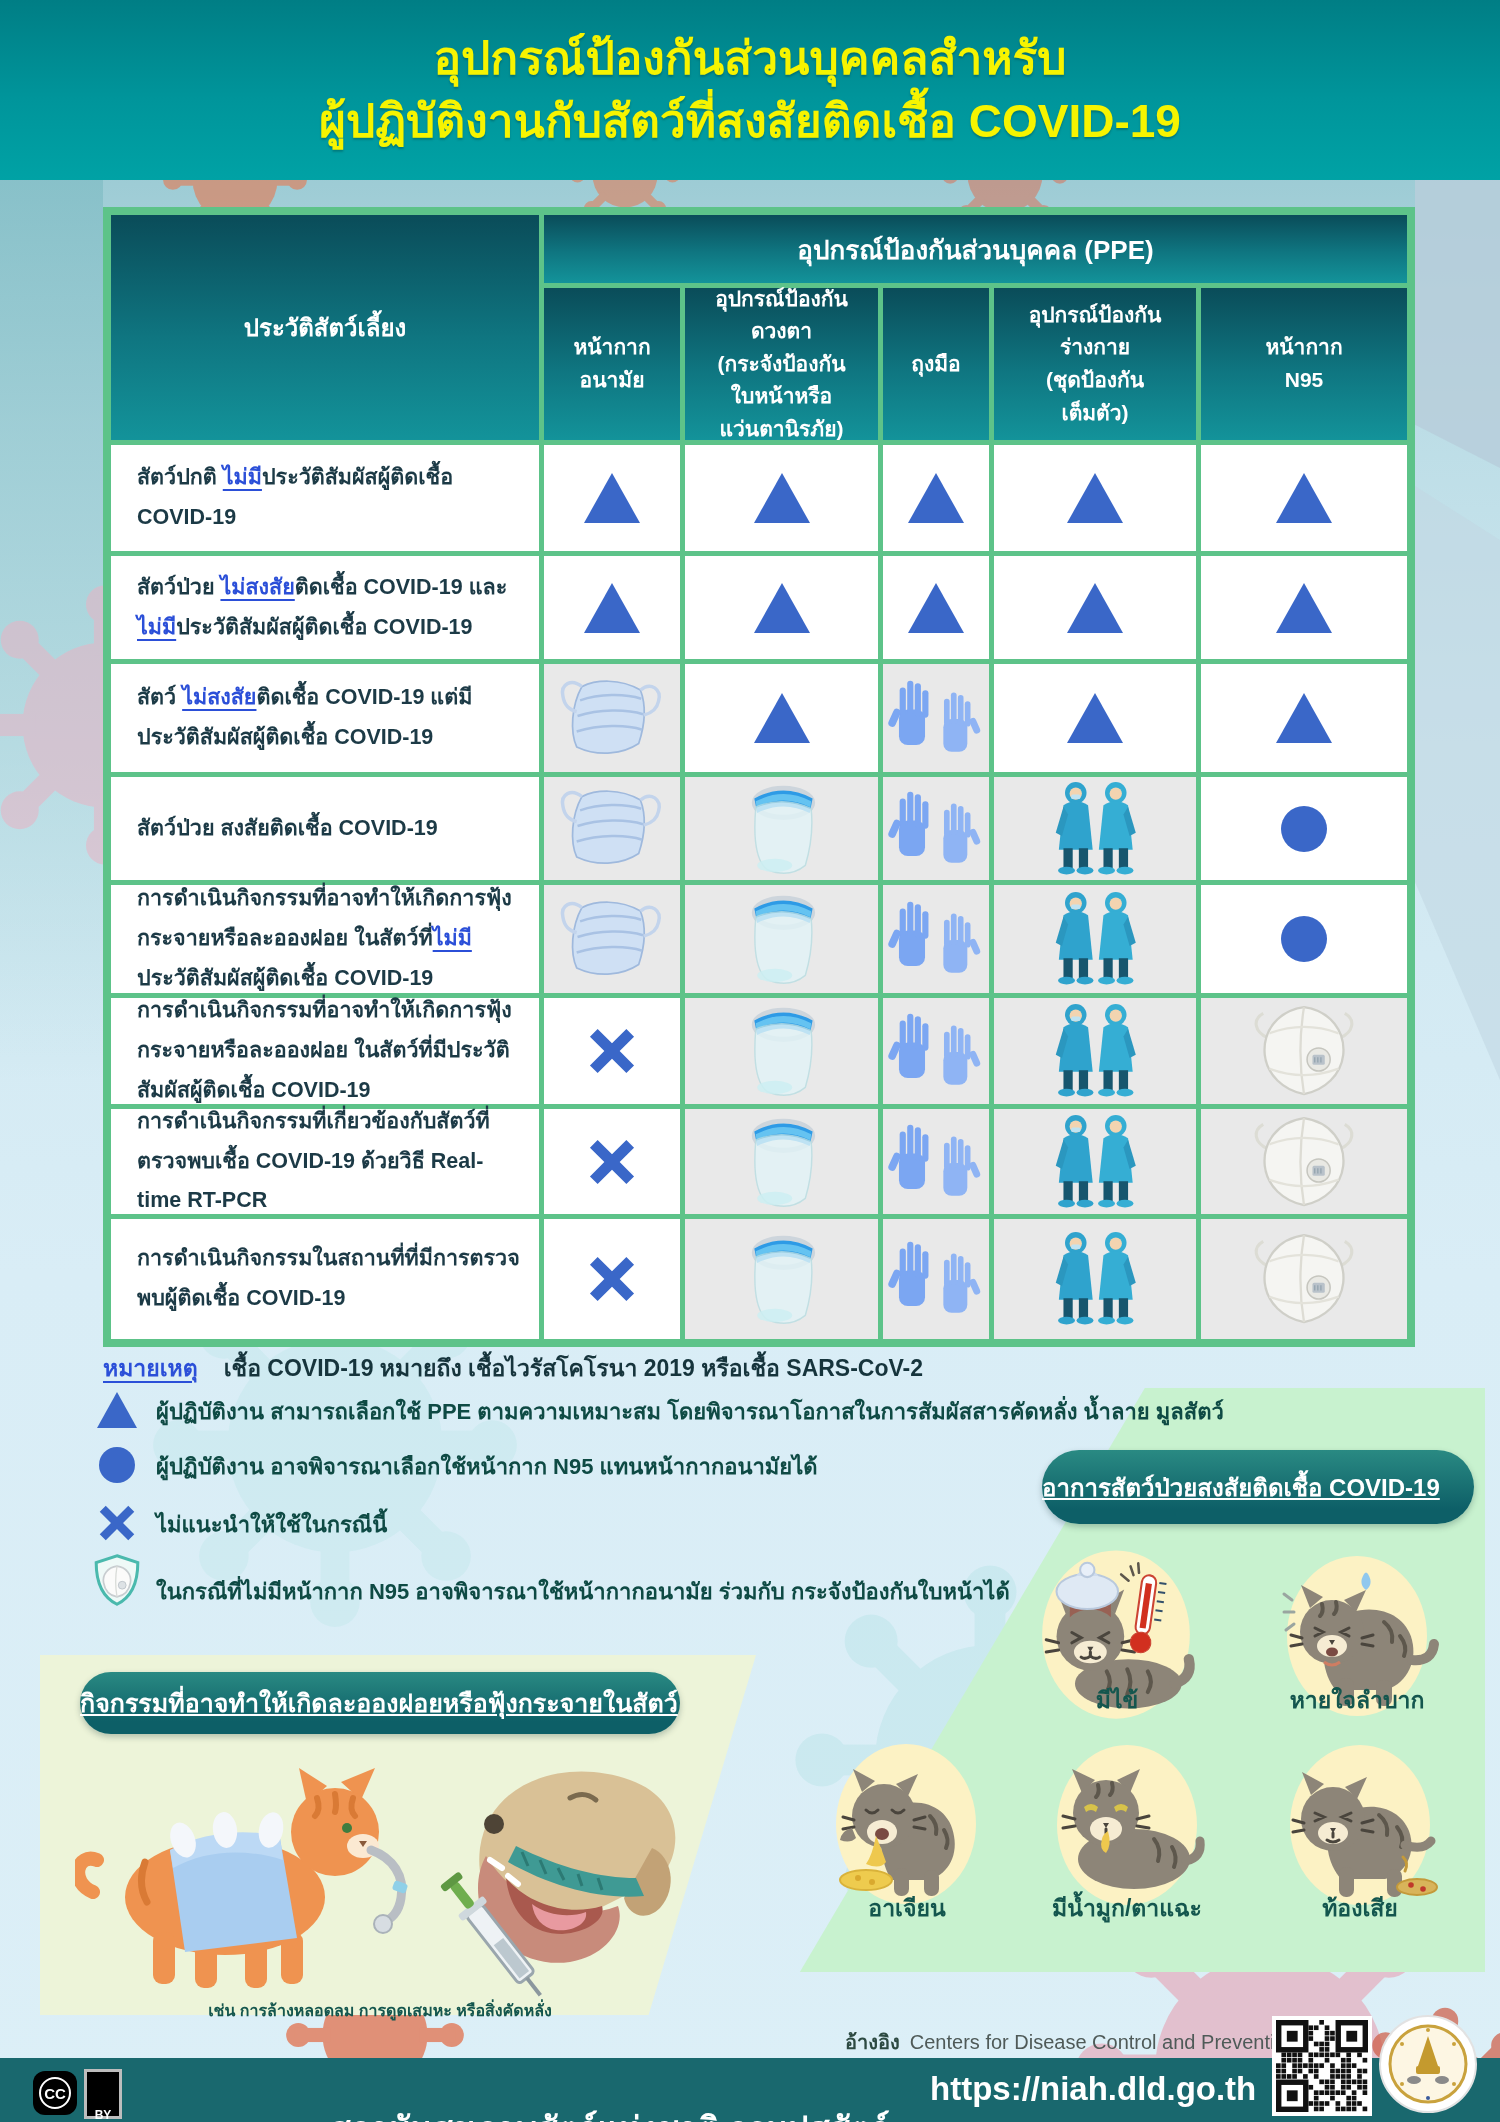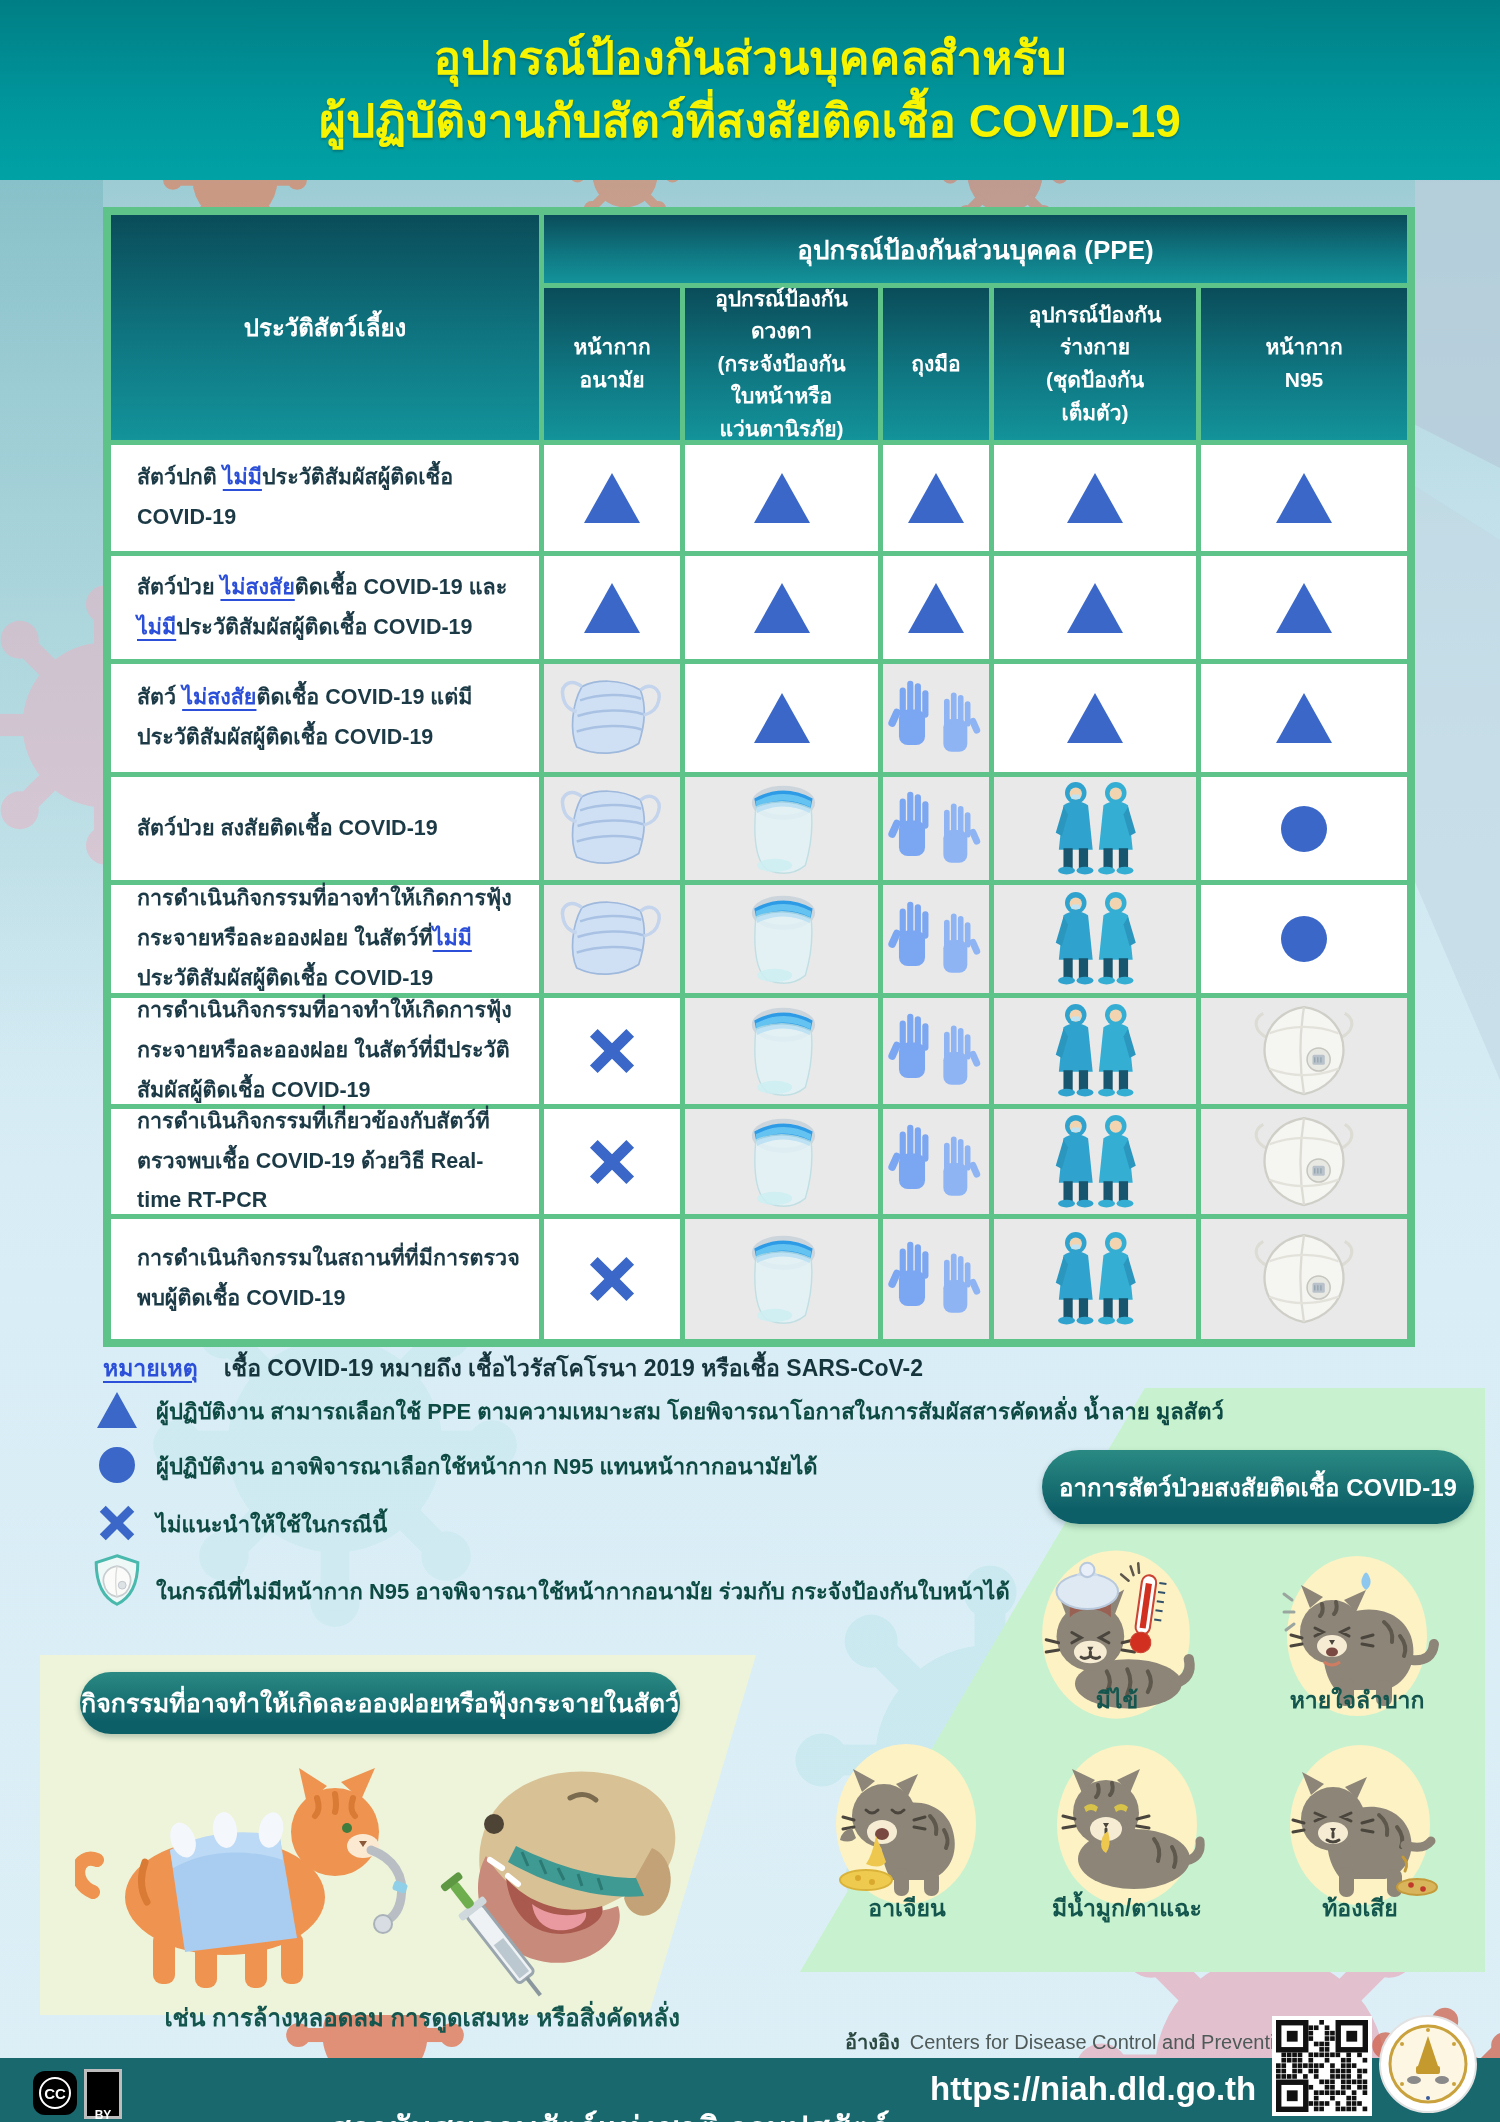--- a/index.html
+++ b/index.html
@@ -45,25 +45,25 @@
   .note-line{left:103px;top:1350px;z-index:2;font-size:23px;font-weight:bold;}
   .note-line .lbl{color:#2b4fd8;text-decoration:underline;text-underline-offset:5px;margin-right:26px;}
   .note-line .txt{color:#16343c;}
   .legend-row{z-index:2;display:flex;align-items:flex-end;}
   .legend-row .ic{width:58px;display:flex;justify-content:center;flex:none;}
   .legend-row .tx{margin-left:10px;font-size:22px;font-weight:600;color:#0e4a44;line-height:1.5;}
   .sym-triangle.sm{border-left-width:20px;border-right-width:20px;border-bottom-width:36px;}
   .sym-circle.sm{width:36px;height:36px;}
   
   .badge{z-index:2;background:linear-gradient(180deg,#2a8a83 0%,#0d5f67 80%);color:#fff;font-weight:bold;
-    display:flex;align-items:center;justify-content:center;border-radius:38px;text-align:center;
-    box-shadow:0 3px 6px rgba(0,40,40,.25);}
+    display:flex;align-items:center;border-radius:38px;text-align:center;
+    box-shadow:0 3px 6px rgba(0,40,40,.25);text-decoration:underline;}
   .badge.left-b{left:80px;top:1672px;width:600px;height:62px;font-size:25px;}
   .badge.right-b{left:1042px;top:1450px;width:432px;height:74px;font-size:24px;}
-  .caption{z-index:2;font-size:24px;font-weight:bold;color:#14564e;text-align:right;}
+  .caption{z-index:2;font-size:16px;font-weight:bold;color:#14564e;text-align:center;}
   .sym-label{z-index:2;font-size:23px;font-weight:bold;color:#14564e;text-align:center;position:absolute;}
   
   .refline{left:805px;top:2026px;z-index:4;font-size:20px;}
   .refline .lbl{color:#2d4a42;font-weight:bold;margin-right:10px;margin-left:40px;}
   .refline .txt{color:#4f5a58;}
   .footer-bar{left:0;top:2058px;width:1500px;height:64px;background:#19686e;z-index:3;}
   .footer-org{left:300px;top:2070px;width:620px;z-index:4;color:#fff;font-size:33px;font-weight:bold;text-align:center;margin-top:32px;}
   .footer-url{left:930px;top:2070px;z-index:4;color:#fff;font-size:33px;font-weight:bold;}
   .cc-badge{left:33px;top:2071px;width:44px;height:44px;background:#000;border-radius:12px;z-index:4;
     display:flex;align-items:center;justify-content:center;}

